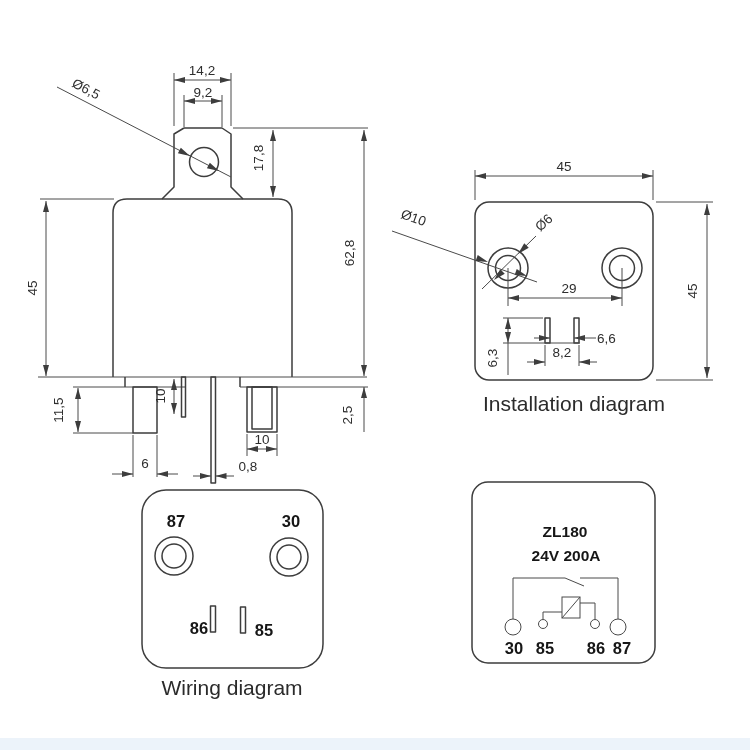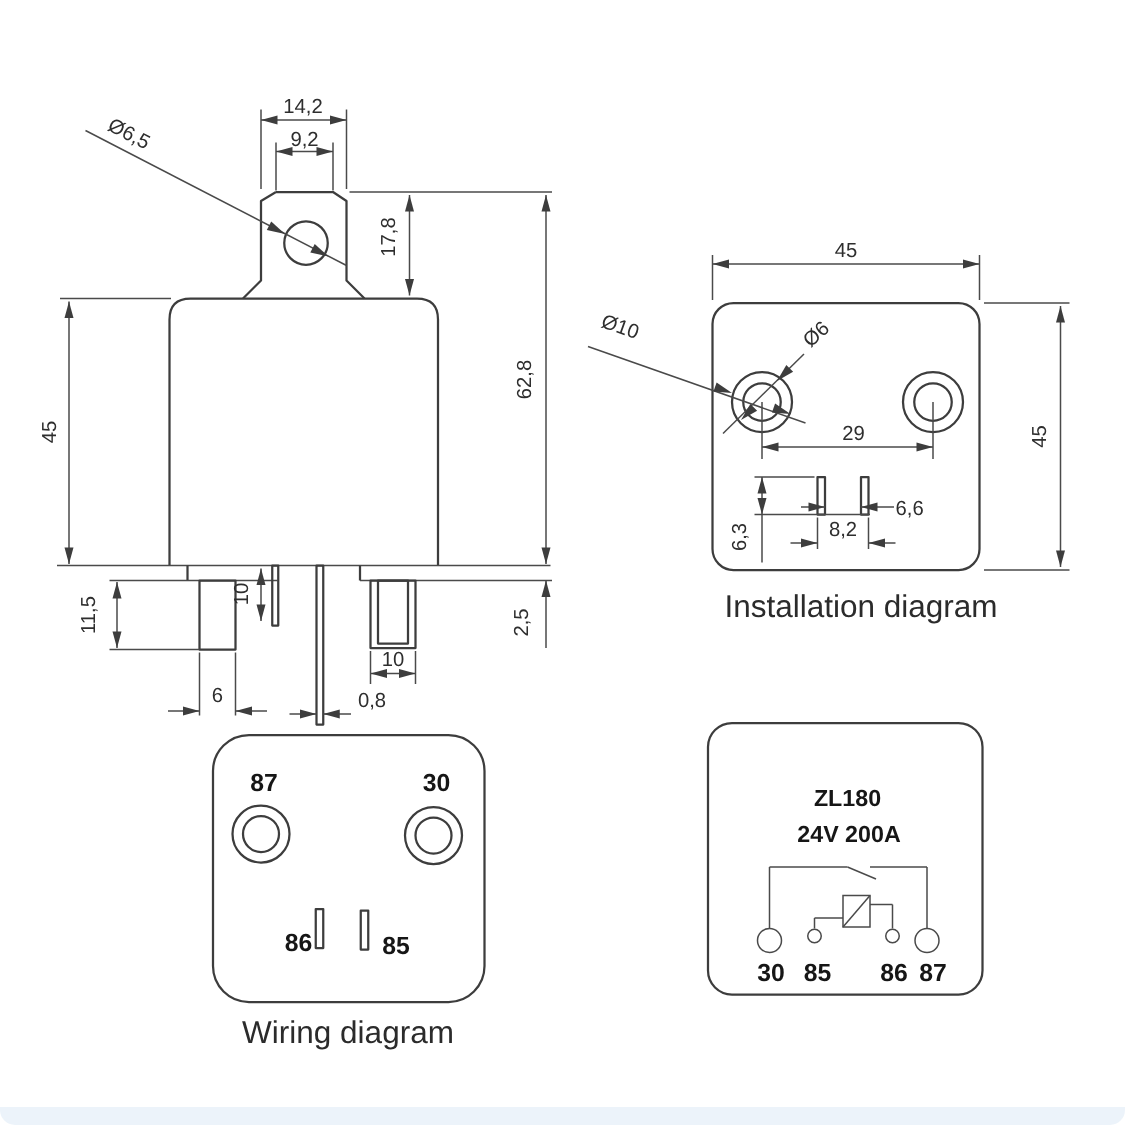--- a/index.html
+++ b/index.html
@@ -1,16 +1,16 @@
 <!DOCTYPE html>
 <html><head>
 <meta charset="utf-8">
 <style>
   html,body{margin:0;padding:0;background:#fff;}
-  .canvas{width:750px;height:750px;position:relative;background:#ffffff;overflow:hidden;border-radius:10px;}
+  .canvas{width:750px;height:750px;position:relative;background:#ffffff;overflow:hidden;}
   svg{display:block;font-family:"Liberation Sans", sans-serif;}
   .ln{stroke:#3d3d3d;stroke-width:1.5;fill:none;stroke-linejoin:round;}
   .tn{stroke:#4a4a4a;stroke-width:1;fill:none;}
   .dl{stroke:#4a4a4a;stroke-width:1;fill:none;}
   .ah{fill:#3d3d3d;stroke:none;}
   text.dim{font-size:13.5px;fill:#2e2e2e;}
   text.big{font-size:16.5px;font-weight:bold;fill:#161616;}
   text.cap{font-size:21px;fill:#2b2b2b;}
   text.mid{text-anchor:middle;}
 </style>

